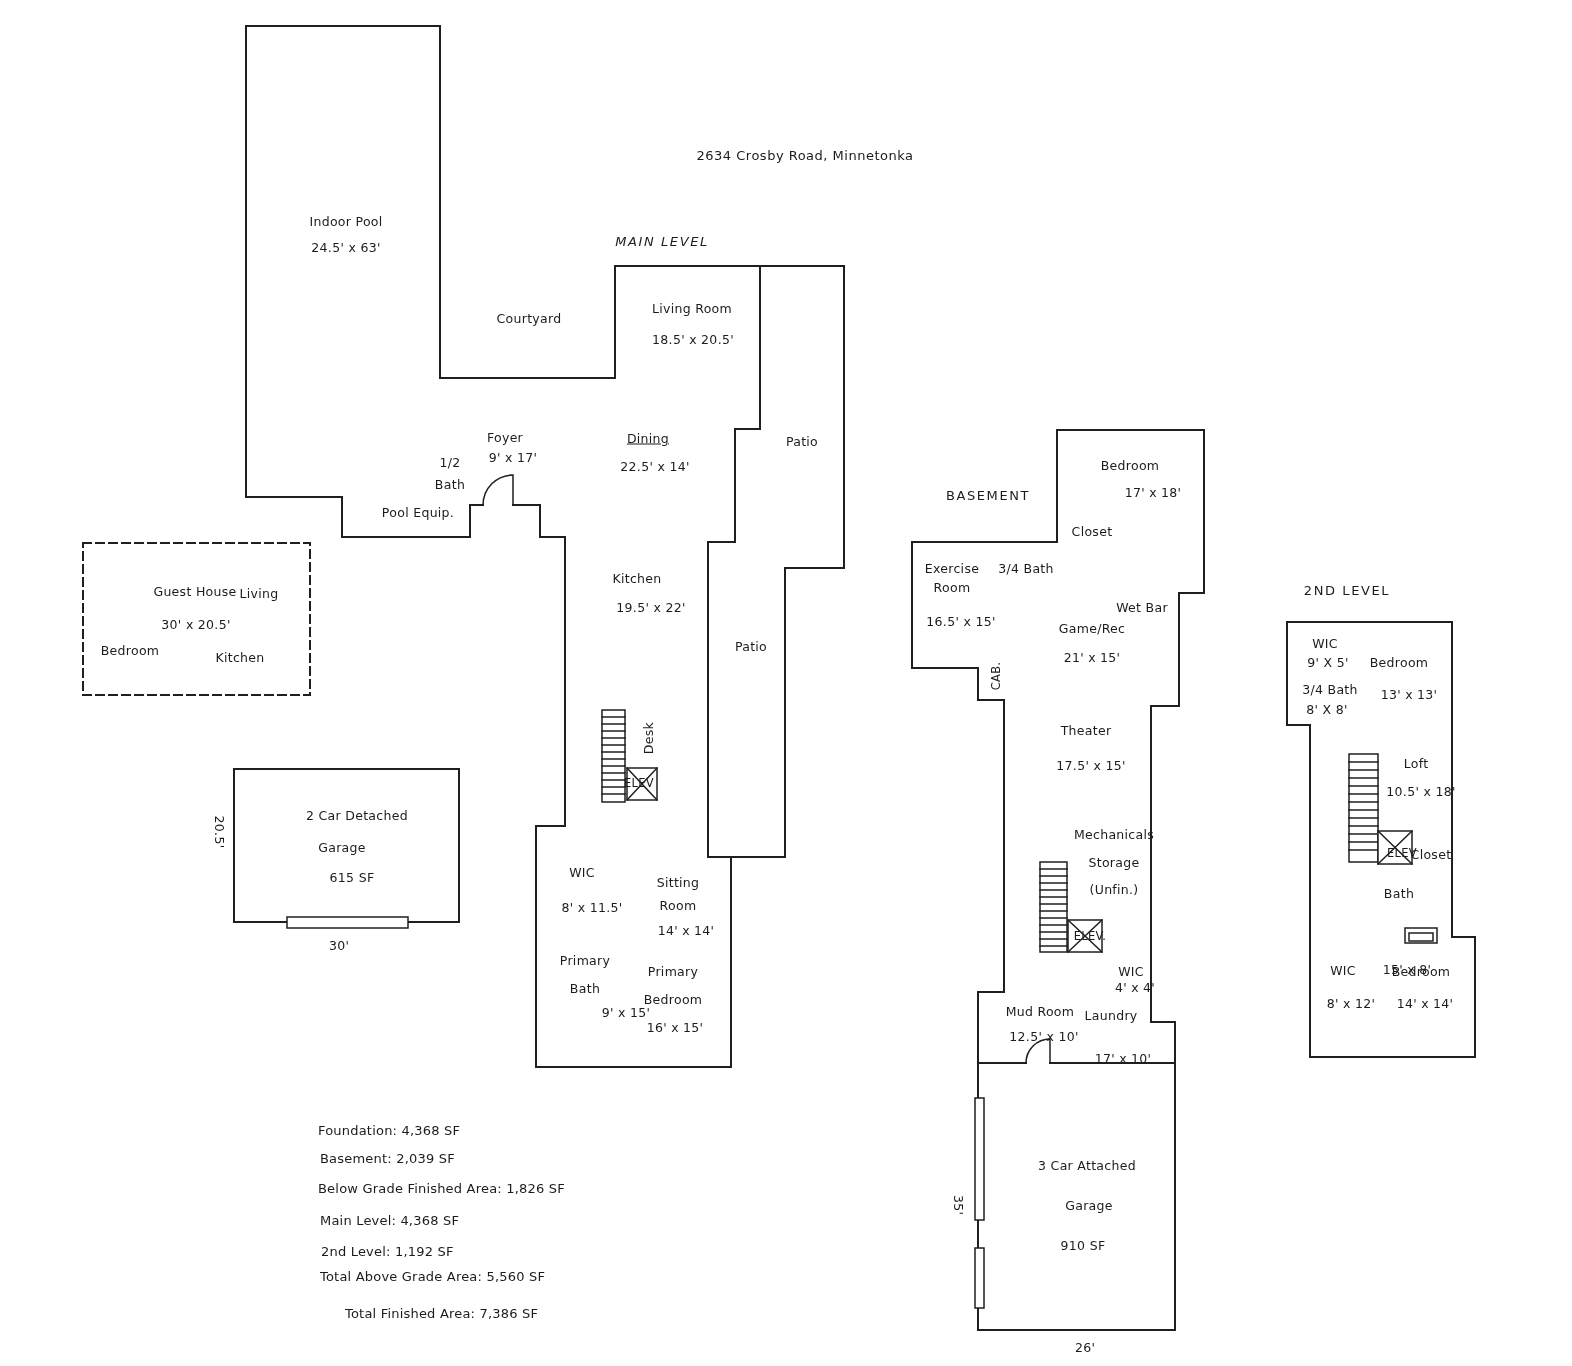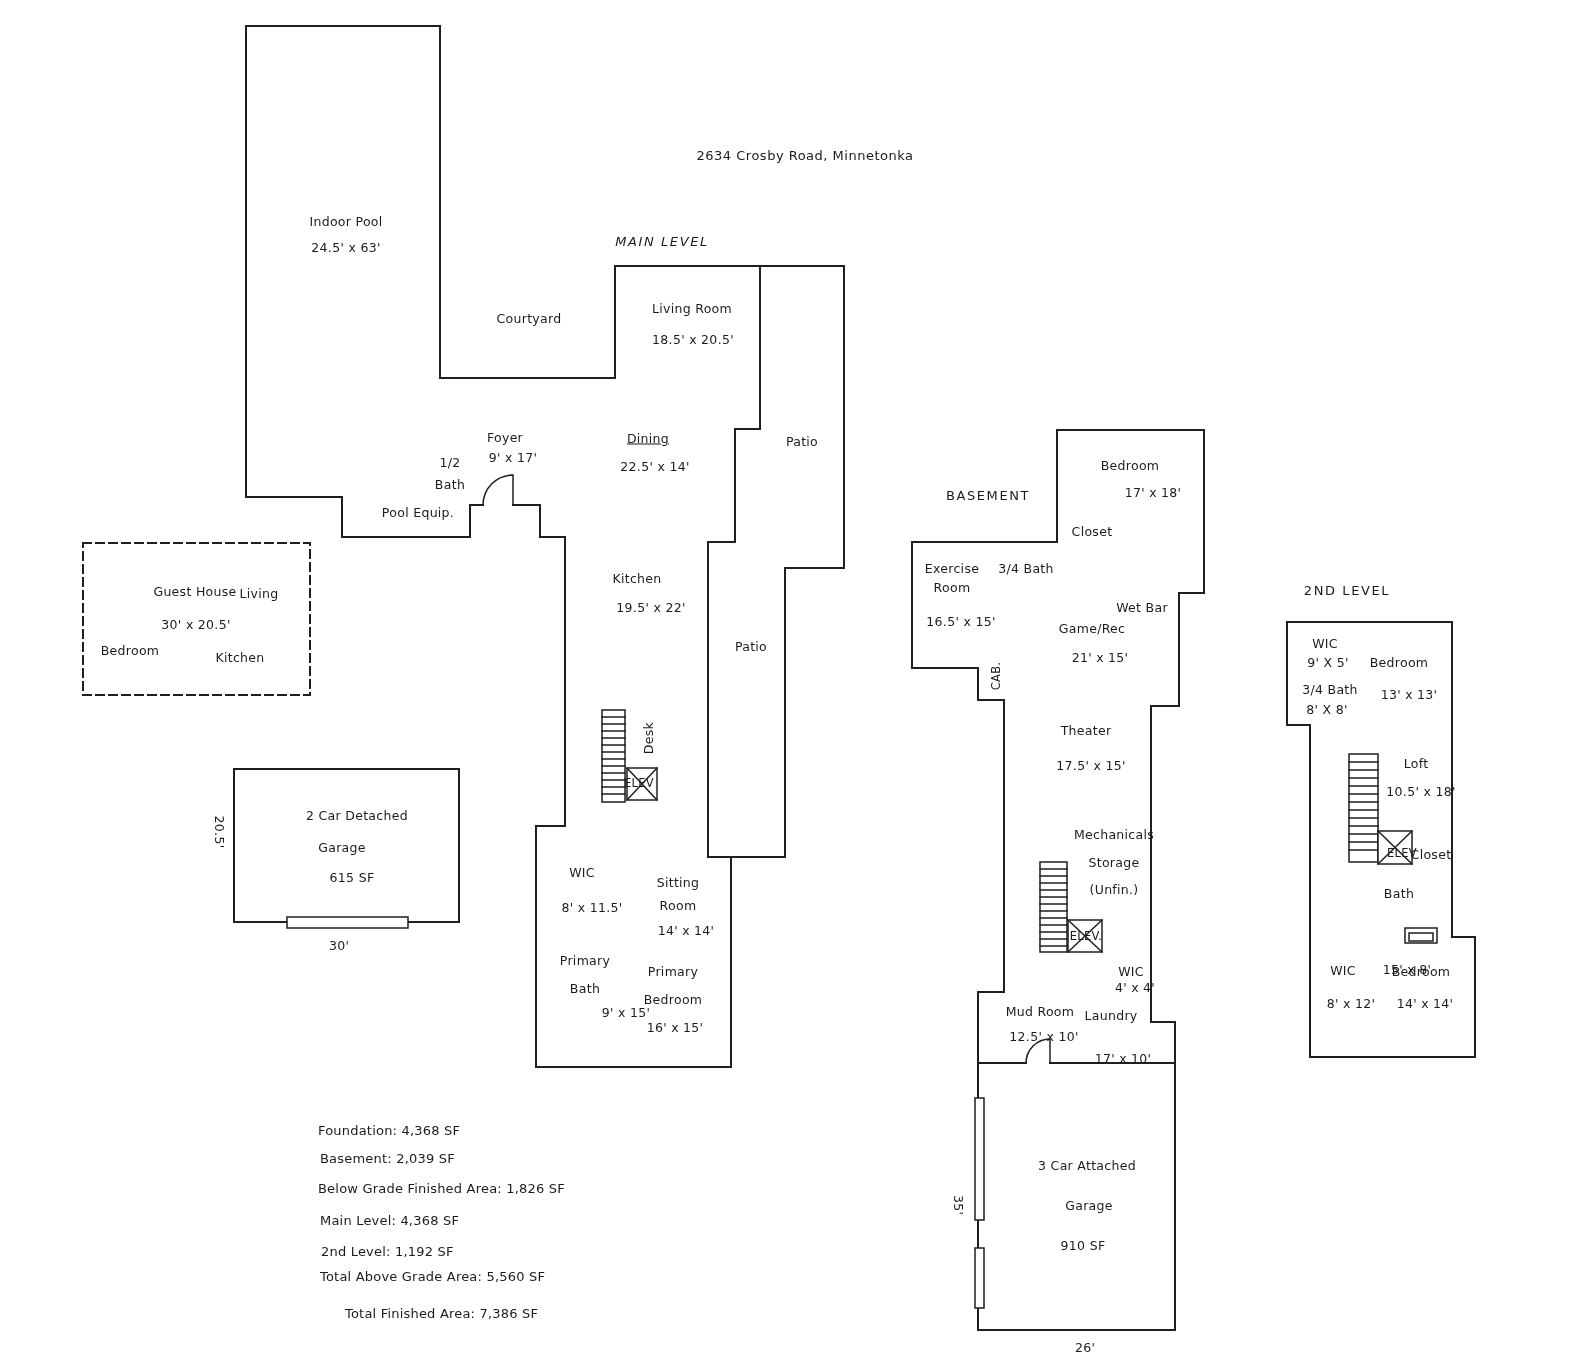--- a/index.html
+++ b/index.html
@@ -121,26 +121,26 @@
 
   <span class="lbl heading" style="left:988px;top:496px;">BASEMENT</span>
   <span class="lbl" style="left:1130px;top:465px;">Bedroom</span>
   <span class="lbl" style="left:1133px;top:492px;margin-left:20px;">17' x 18'</span>
   <span class="lbl" style="left:1092px;top:531px;">Closet</span>
   <span class="lbl wrap" style="left:952px;top:579px;width:84px;line-height:1.5;">Exercise Room</span>
   <span class="lbl" style="left:961px;top:621px;">16.5' x 15'</span>
   <span class="lbl" style="left:1026px;top:568px;">3/4 Bath</span>
   <span class="lbl" style="left:1142px;top:607px;">Wet Bar</span>
   <span class="lbl" style="left:1092px;top:628px;">Game/Rec</span>
-  <span class="lbl" style="left:1092px;top:657px;margin-left:8px;">21' x 15'</span>
+  <span class="lbl" style="left:1092px;top:657px;">21' x 15'</span>
   <span class="lbl vert small" style="left:997px;top:676px;">CAB.</span>
   <span class="lbl" style="left:1086px;top:730px;">Theater</span>
   <span class="lbl" style="left:1091px;top:765px;">17.5' x 15'</span>
   <span class="lbl wrap" style="left:1114px;top:862px;width:100px;line-height:2.2;">Mechanicals Storage (Unfin.)</span>
-  <span class="lbl small" style="left:1086px;top:937px;">ELEV.</span>
+  <span class="lbl small" style="left:1086px;top:937px;padding-left:8px;">ELEV.</span>
   <span class="lbl" style="left:1131px;top:971px;">WIC</span>
   <span class="lbl" style="left:1135px;top:987px;">4' x 4'</span>
   <span class="lbl" style="left:1040px;top:1011px;">Mud Room</span>
   <span class="lbl" style="left:1044px;top:1036px;">12.5' x 10'</span>
   <span class="lbl" style="left:1111px;top:1015px;">Laundry</span>
   <span class="lbl" style="left:1123px;top:1042px;margin-top:16px;">17' x 10'</span>
   <span class="lbl" style="left:1087px;top:1165px;">3 Car Attached</span>
   <span class="lbl" style="left:1089px;top:1205px;">Garage</span>
   <span class="lbl" style="left:1083px;top:1245px;">910 SF</span>
   <span class="lbl vertcw" style="left:958px;top:1205px;">35'</span>

